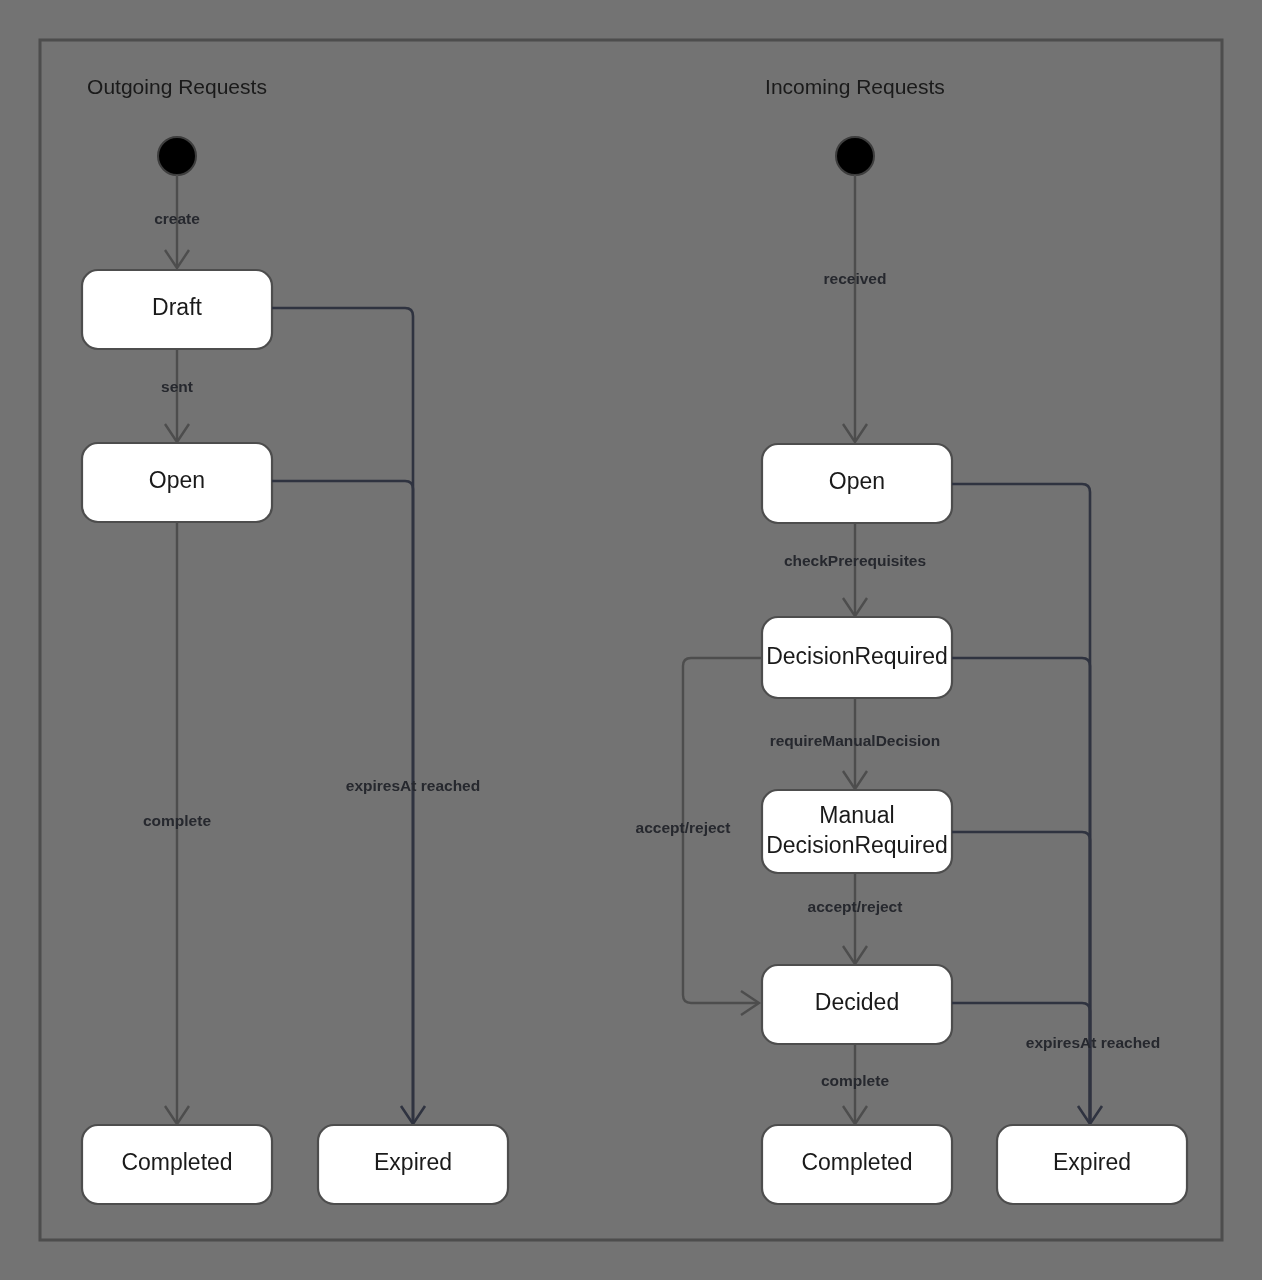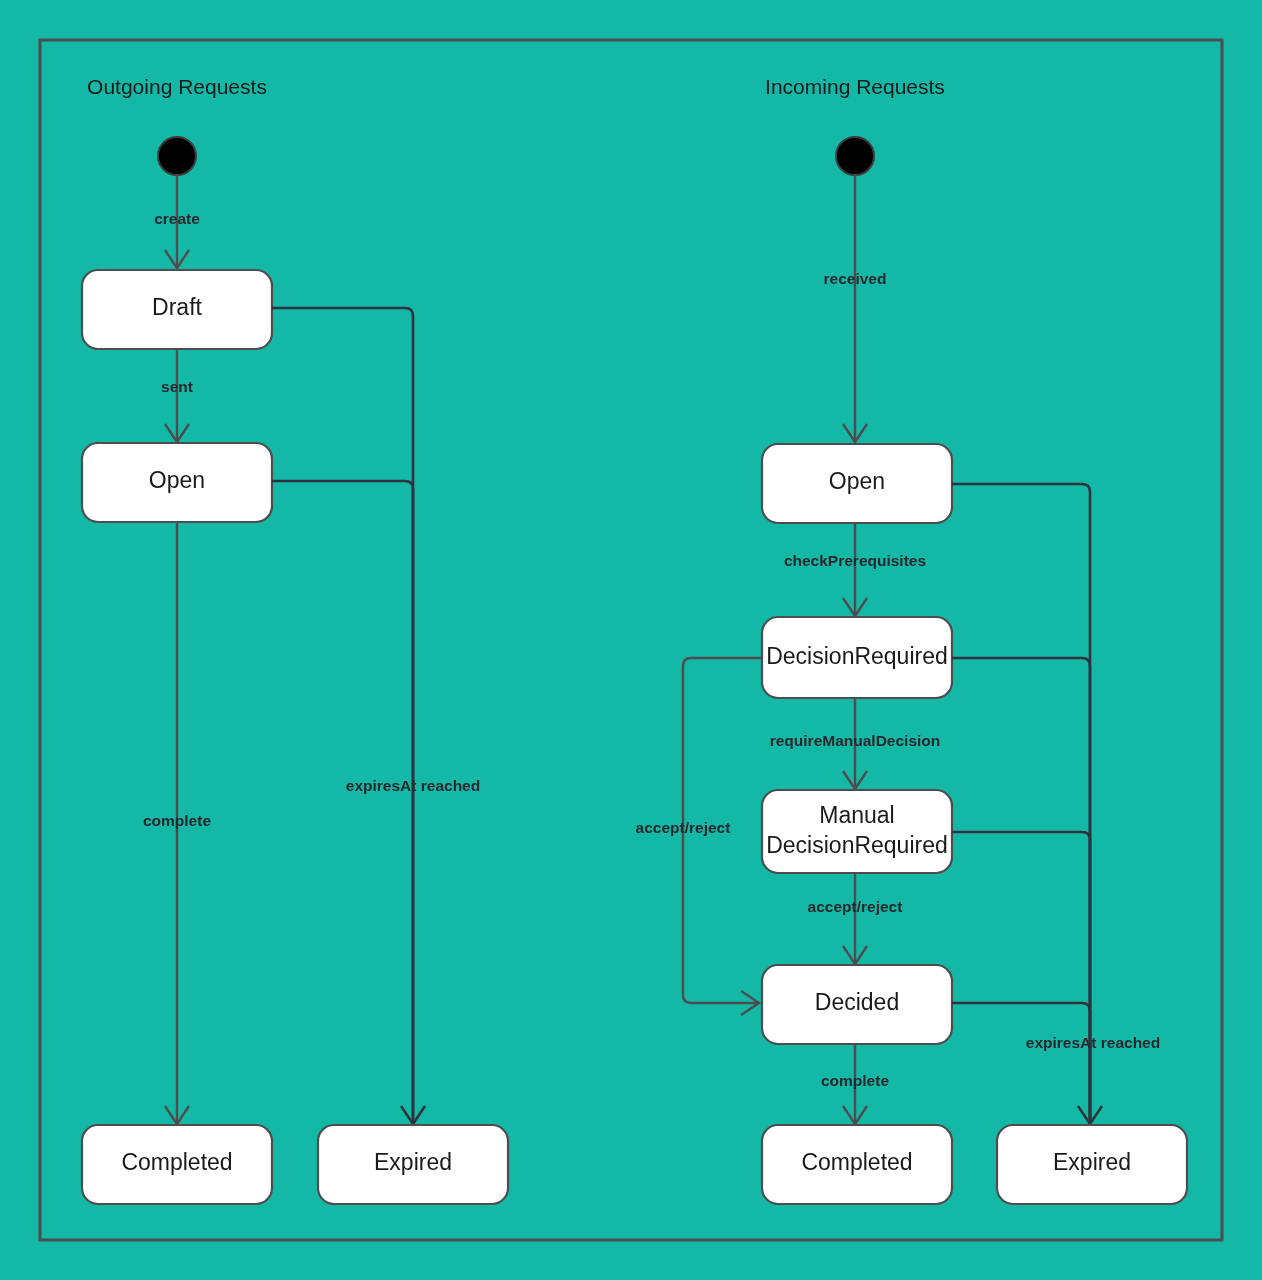--- a/index.html
+++ b/index.html
@@ -8,21 +8,21 @@
     padding: 0;
     background: #ffffff;
   }
   body {
     font-family: "Liberation Sans", sans-serif;
   }
   #canvas {
     position: relative;
     width: 1262px;
     height: 1280px;
-    background: #14b8a6;
+    background: #737373;
     overflow: hidden;
   }
   #diagram-svg {
     position: absolute;
     left: 0;
     top: 0;
     width: 1262px;
     height: 1280px;
   }
   .frame-rect {

